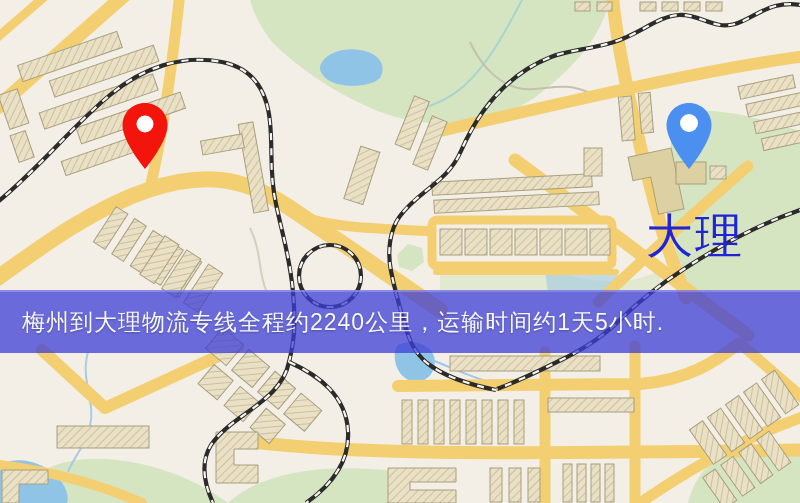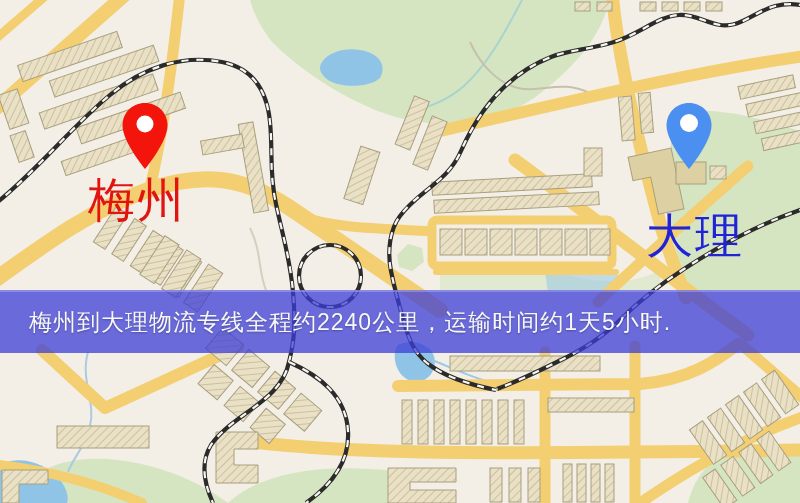--- a/index.html
+++ b/index.html
@@ -13,21 +13,21 @@
   .place-label{position:absolute;font-family:"Liberation Serif",serif;
                font-size:47px;line-height:1;letter-spacing:2px;font-weight:500;
                white-space:nowrap;}
   .label-origin{left:88px;top:177px;color:#e21410;}
   .label-dest{left:646px;top:177px;color:#2023d6;margin-top:36px;}
   .banner{position:absolute;left:0;top:290px;width:800px;height:63px;
           background:rgba(60,62,215,0.75);
           border-top:2px solid rgba(165,165,235,0.55);box-sizing:border-box;
           display:flex;align-items:center;}
   .banner span{color:#f7f7f7;font-size:23px;letter-spacing:1px;
-               padding-left:29px;text-shadow:0 1px 2px rgba(0,0,0,0.28);
+               padding-left:22px;text-shadow:0 1px 2px rgba(0,0,0,0.28);
                white-space:nowrap;}
   .bld{fill:url(#bh);stroke:#a89f7d;stroke-width:1;}
   .bldk{fill:#ddd1a2;stroke:#a89f7d;stroke-width:1;}
   .road{fill:none;stroke:#f4cf6f;stroke-linecap:round;stroke-linejoin:round;}
   .railb{fill:none;stroke:#2b2b2b;stroke-width:4.2;}
   .raild{fill:none;stroke:#f8f6ee;stroke-width:2.2;stroke-dasharray:7 8;}
   .park{fill:#d5e5c0;stroke:none;}
   .water{fill:#8fc4e8;stroke:none;}
   .thin{fill:none;stroke-width:2;}
 </style>
@@ -211,21 +211,20 @@
       <path class="raild" d="M806,208 C760,223 719,246 684,269 C658,286 639,301 621,319 C603,337 580,351 559,361 C539,371 518,381 497,389"></path>
     </g>
   </svg>
 
   <div class="pin pin-origin">
     <svg width="46" height="68" viewBox="0 0 46 68">
       <path d="M23,1 C10.3,1 0.5,10.8 0.5,23.5 C0.5,40 23,67 23,67 C23,67 45.5,40 45.5,23.5 C45.5,10.8 35.7,1 23,1 Z" fill="#f3140c"></path>
       <circle cx="23" cy="22" r="8.5" fill="#ffffff"></circle>
     </svg>
   </div>
-  <div class="place-label label-origin">梅州</div>
 
   <div class="pin pin-dest">
     <svg width="46" height="68" viewBox="0 0 46 68">
       <path d="M23,1 C10.3,1 0.5,10.8 0.5,23.5 C0.5,40 23,67 23,67 C23,67 45.5,40 45.5,23.5 C45.5,10.8 35.7,1 23,1 Z" fill="#4b8ff0"></path>
       <circle cx="23" cy="21" r="9" fill="#ffffff"></circle>
     </svg>
   </div>
   <div class="place-label label-dest">大理</div>
 
   <div class="banner">

